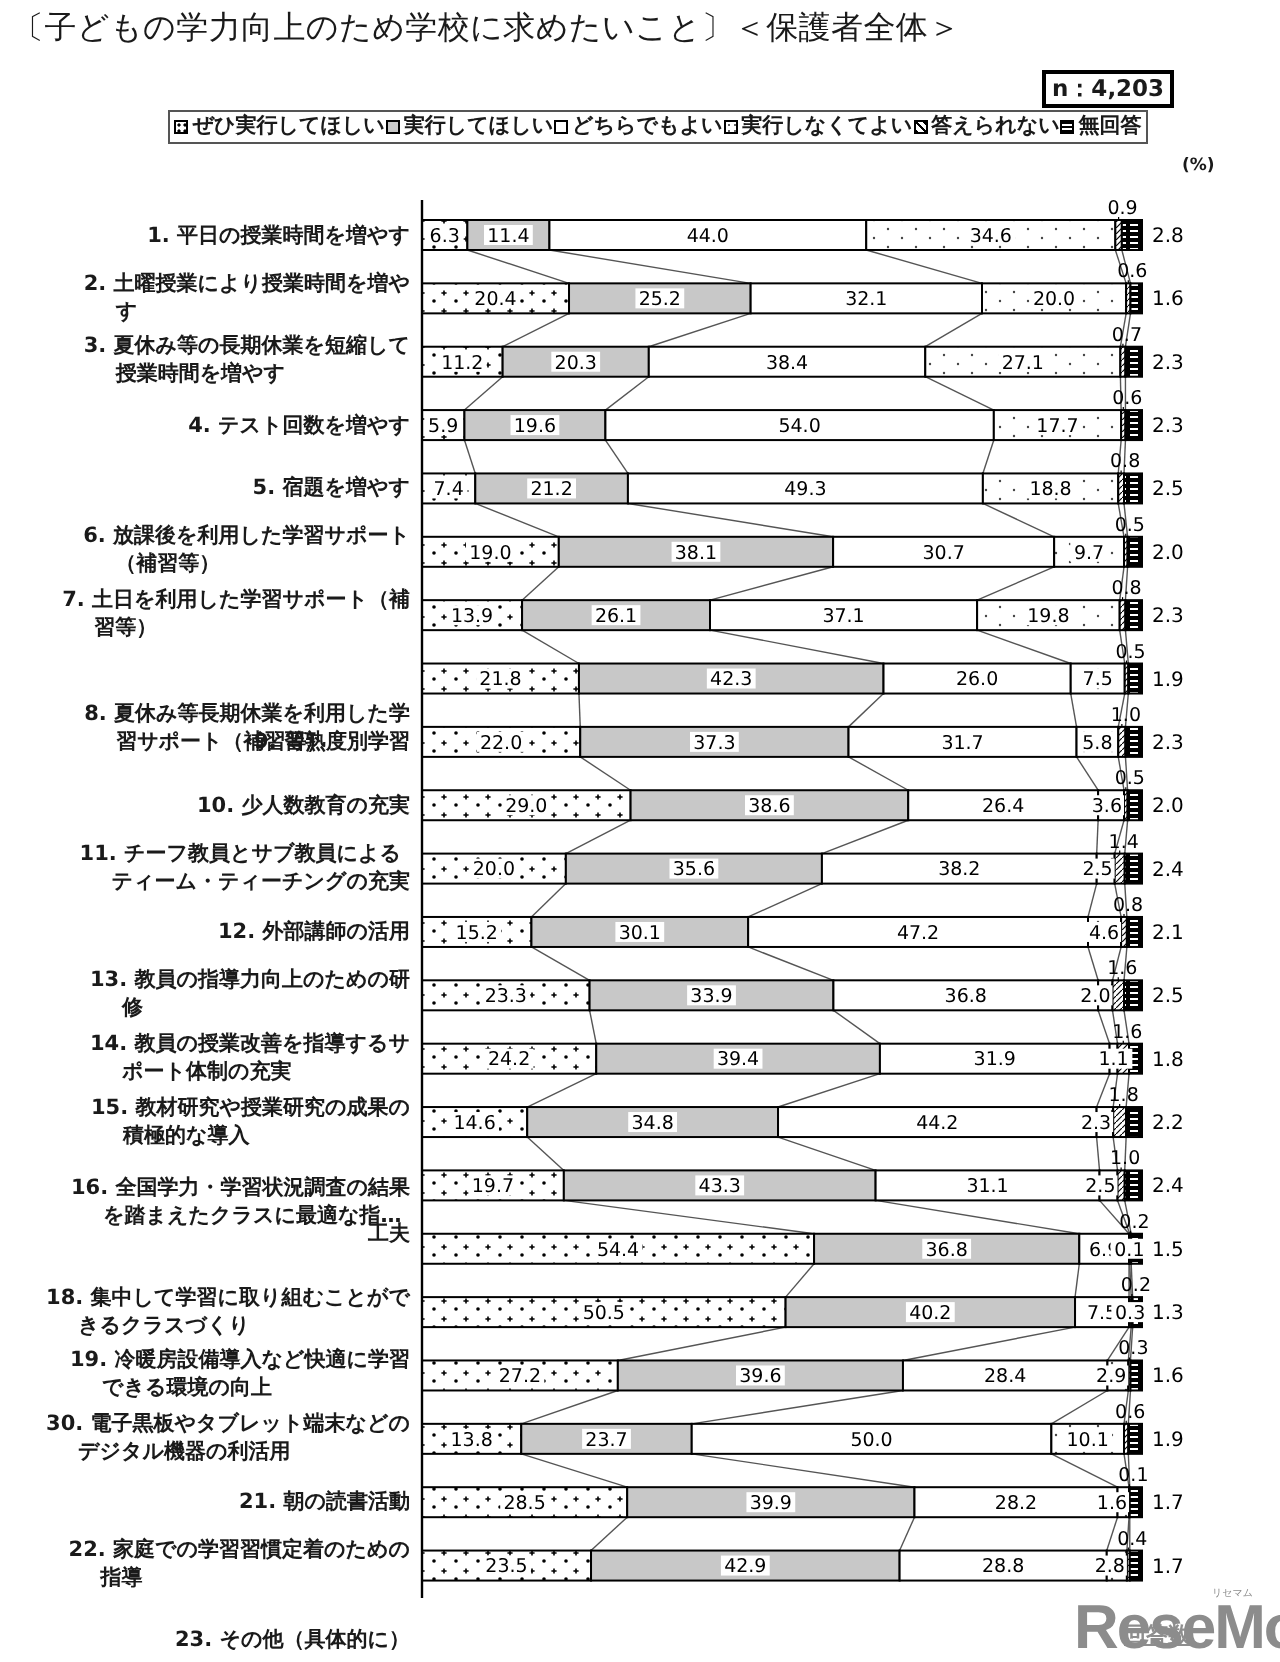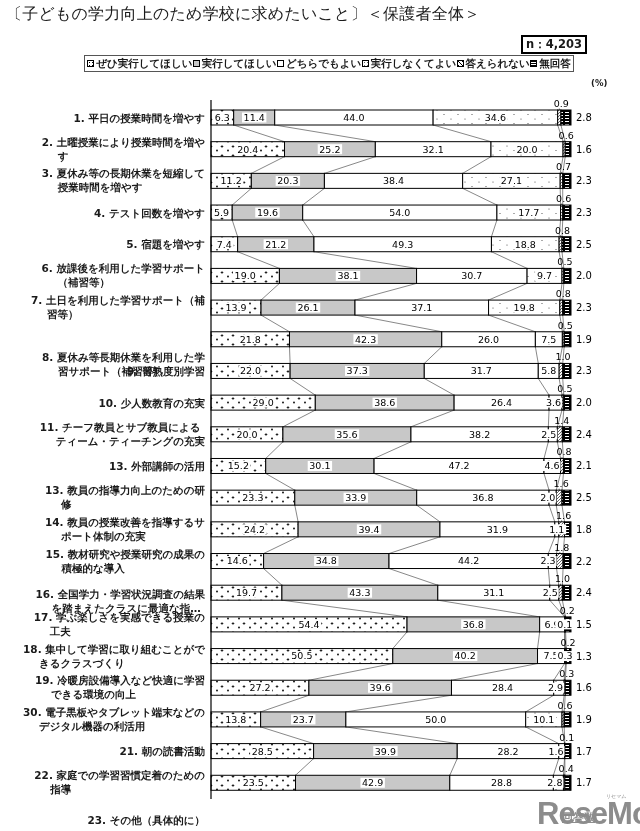--- a/index.html
+++ b/index.html
@@ -671,40 +671,39 @@
       <div>9. 習熟度別学習</div>
     </div>
     <div class="cat-label single" style="top: 395.62px;">
       <div>10. 少人数教育の充実</div>
     </div>
     <div class="cat-label" style="top: 419.8px;">
       <div>11. チーフ教員とサブ教員による</div>
       <div class="l2">ティーム・ティーチングの充実</div>
     </div>
     <div class="cat-label single" style="top: 458.98px;">
-      <div>13. 外部講師の活用</div>
+      <div>12. 外部講師の活用</div>
     </div>
     <div class="cat-label" style="top: 483.16px;">
       <div>13. 教員の指導力向上のための研</div>
       <div class="l2">修</div>
     </div>
     <div class="cat-label" style="top: 514.84px;">
       <div>14. 教員の授業改善を指導するサ</div>
       <div class="l2">ポート体制の充実</div>
     </div>
     <div class="cat-label" style="top: 546.52px;">
       <div>15. 教材研究や授業研究の成果の</div>
       <div class="l2">積極的な導入</div>
     </div>
     <div class="cat-label" style="top: 587px;">
       <div>16. 全国学力・学習状況調査の結果</div>
       <div class="l2">を踏まえたクラスに最適な指…</div>
     </div>
     <div class="cat-label" style="top: 609.88px;">
-      <div>17. 学ぶ楽しさを実感できる授業の</div>
       <div class="l2">工夫</div>
     </div>
     <div class="cat-label" style="top: 641.56px;">
       <div>18. 集中して学習に取り組むことがで</div>
       <div class="l2">きるクラスづくり</div>
     </div>
     <div class="cat-label" style="top: 673.24px;">
       <div>19. 冷暖房設備導入など快適に学習</div>
       <div class="l2">できる環境の向上</div>
     </div>

